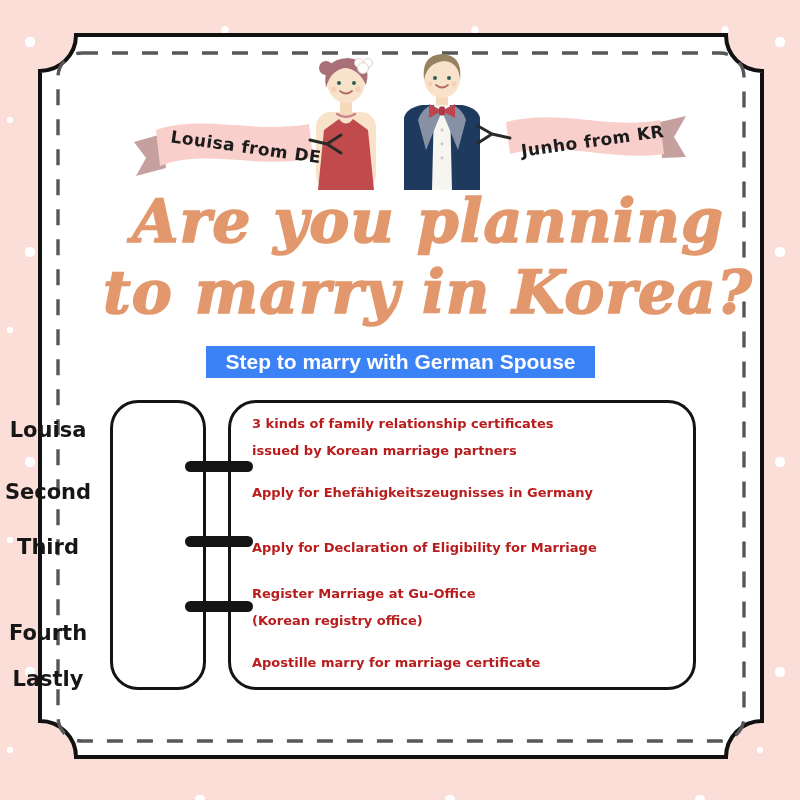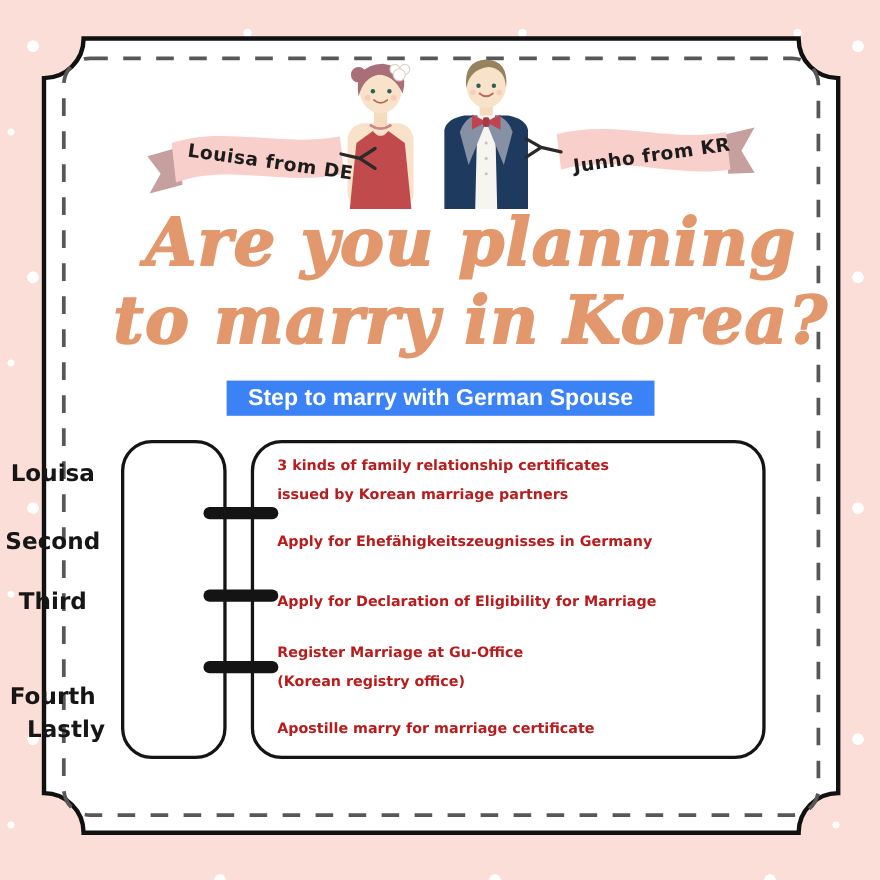--- a/index.html
+++ b/index.html
@@ -146,21 +146,21 @@
 
   <div class="banner">
     <span>Step to marry with German Spouse</span>
   </div>
 
   <div class="left-box"></div>
   <div class="step-label" style="top:417px;">Louisa</div>
   <div class="step-label" style="top:479px;">Second</div>
   <div class="step-label" style="top:534px;">Third</div>
   <div class="step-label" style="top:620px;">Fourth</div>
-  <div class="step-label" style="top:650px;padding-left:12px;">Lastly</div>
+  <div class="step-label" style="top:666px;">Lastly</div>
 
   <div class="right-box"></div>
   <div class="step-text" style="top:410px;">3 kinds of family relationship certificates
 issued by Korean marriage partners</div>
   <div class="step-text" style="top:479px;">Apply for Ehefähigkeitszeugnisses in Germany</div>
   <div class="step-text" style="top:534px;">Apply for Declaration of Eligibility for Marriage</div>
   <div class="step-text" style="top:580px;">Register Marriage at Gu-Office
 (Korean registry office)</div>
   <div class="step-text" style="top:649px;">Apostille marry for marriage certificate</div>
 

